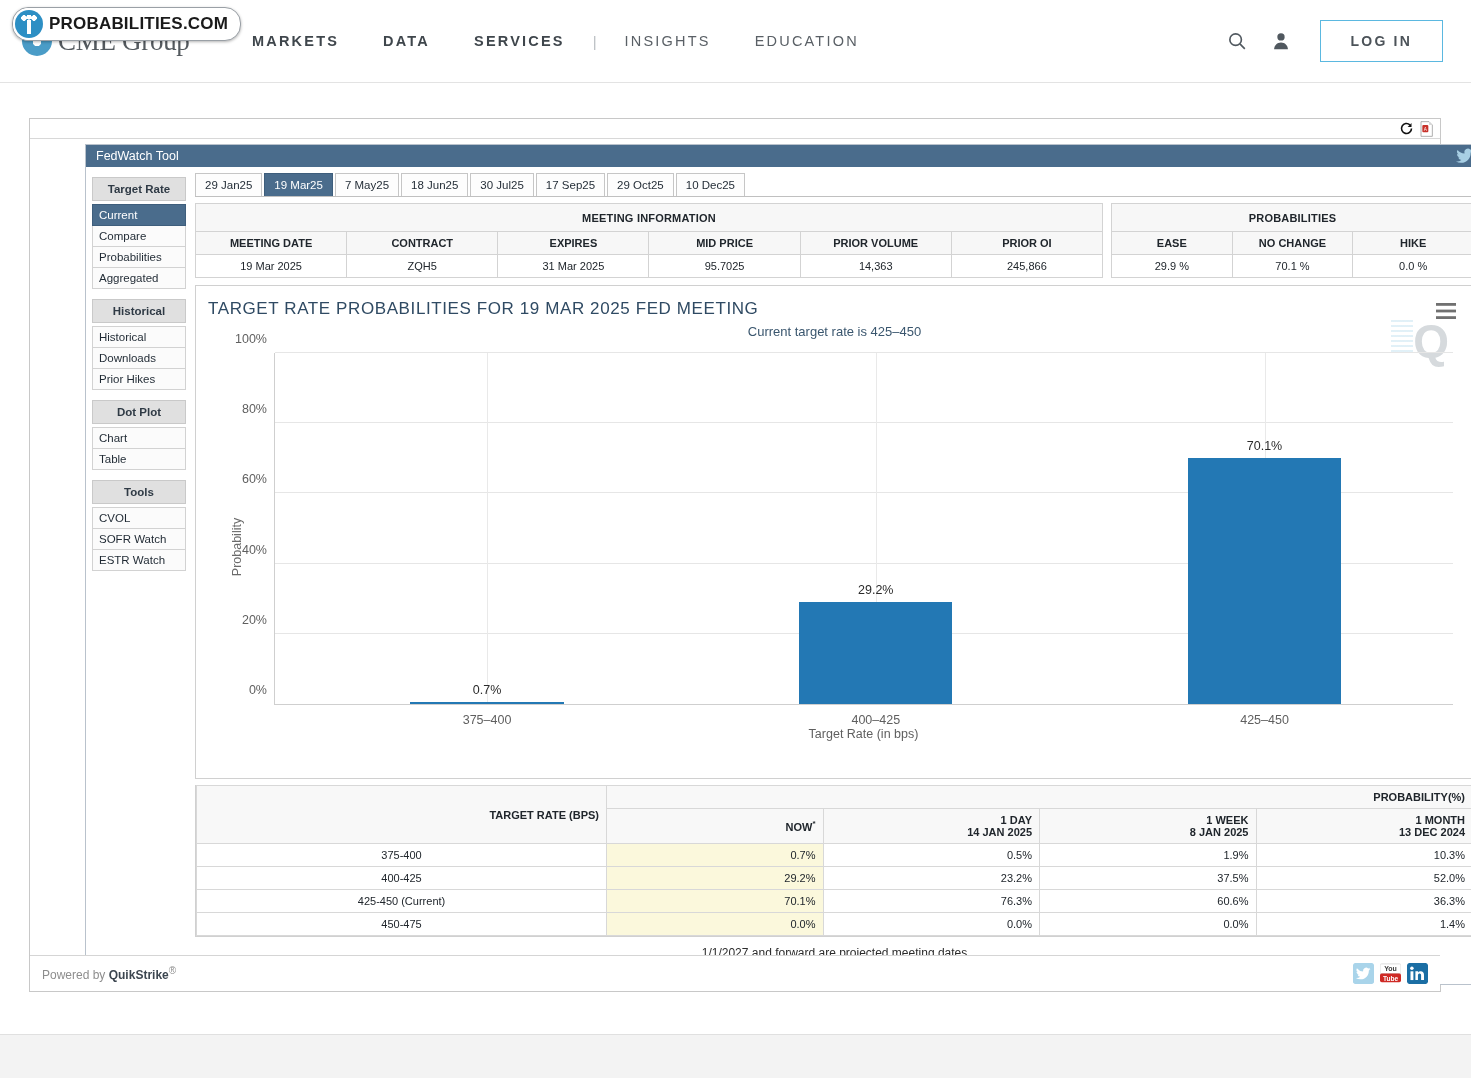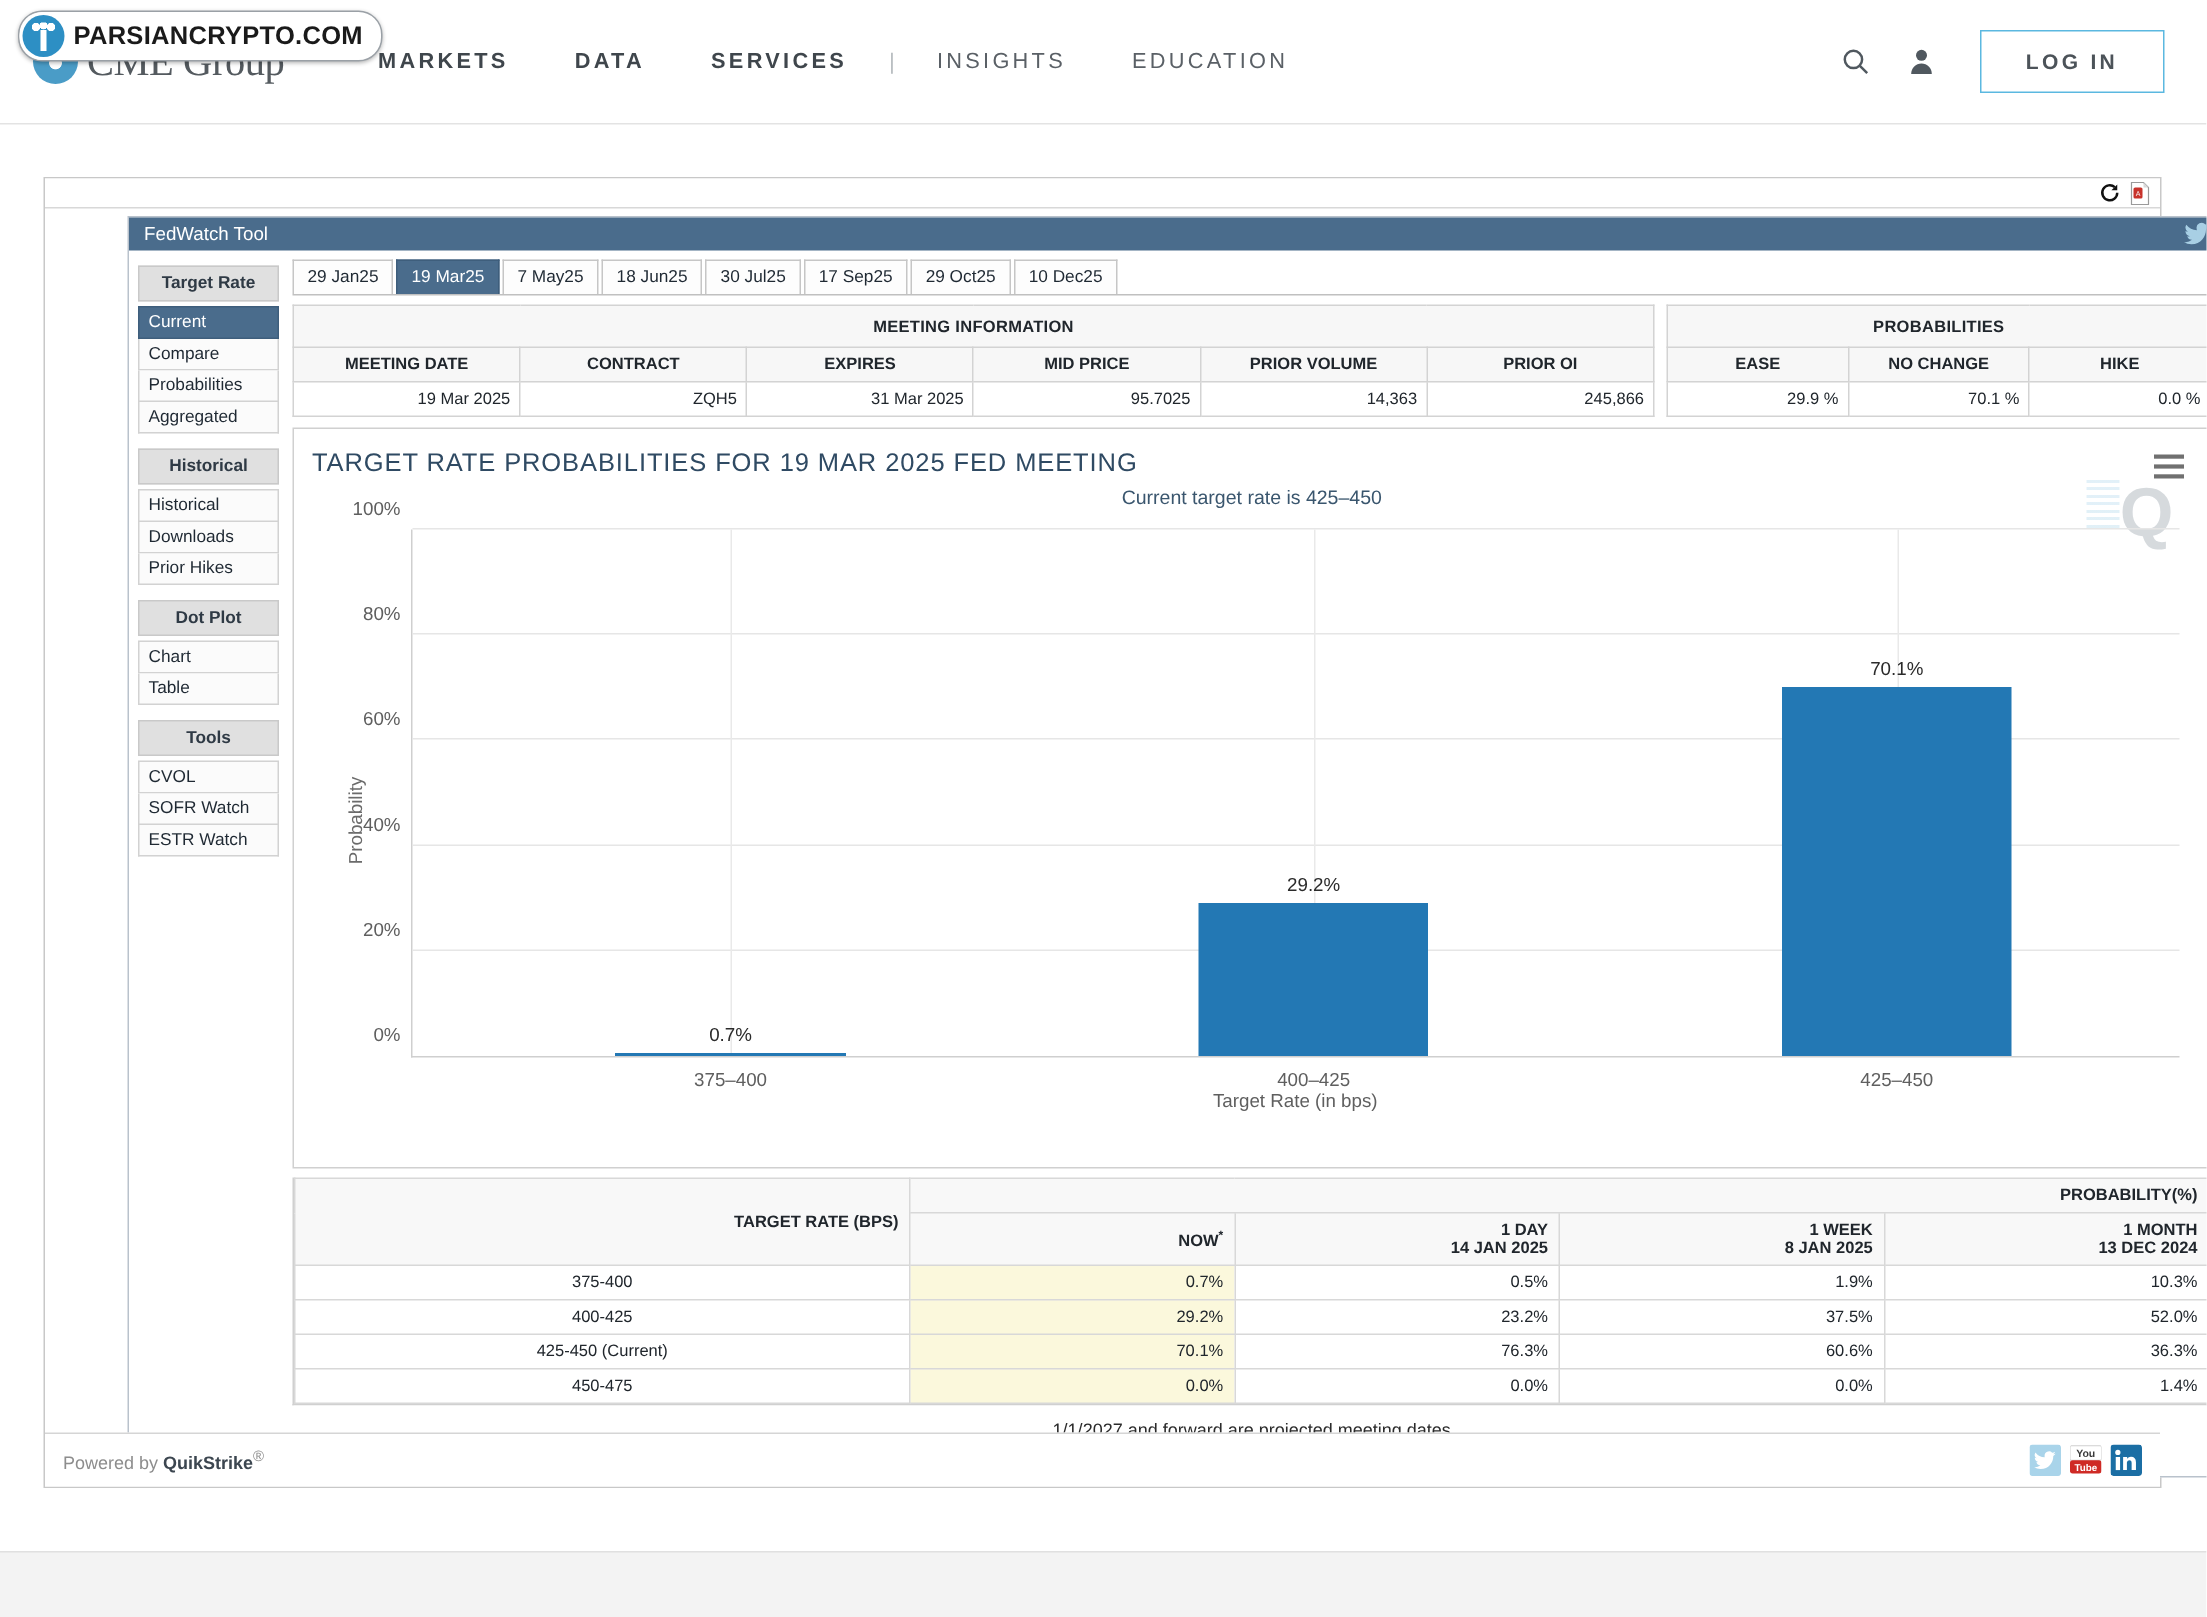--- a/index.html
+++ b/index.html
@@ -129,21 +129,21 @@
   }
   .tab.active { background:#4a6c8c; color:#fff; border-color:#3e5e7c; font-weight:normal; }
 
   
   #info-row { display:flex; gap:8px; margin-top:6px; }
   table.grid { border-collapse:collapse; width:100%; table-layout:fixed; }
   table.grid th, table.grid td {
     border:1px solid #d3d3d3; font-size:11px; padding:5px 6px; color:#20262c;
   }
   table.grid th { background:#f7f7f7; font-weight:bold; text-align:center; }
-  table.grid td { background:#fff; text-align:right; }
+  table.grid td { background:#fff; text-align:center; }
   td.num, th.num { text-align:right; }
   .cap-row th { height:28px; font-weight:bold; letter-spacing:.2px; }
 
   
   #chart-card {
     border:1px solid #d0d0d0; margin-top:7px; position:relative;
     height:494px; background:#fff;
   }
   #chart-title {
     font-size:17px; color:#2f4a63; letter-spacing:.6px;
@@ -248,21 +248,21 @@
       <line x1="15.2" y1="15.2" x2="20.5" y2="20.5" stroke="#50585f" stroke-width="1.8"></line>
     </svg>
     <svg class="nav-icon" viewBox="0 0 24 24">
       <circle cx="12" cy="7.5" r="4" fill="#50585f"></circle>
       <path d="M4.5 21c0-4.4 3.4-7.5 7.5-7.5s7.5 3.1 7.5 7.5z" fill="#50585f"></path>
     </svg>
     <button id="loginbtn">LOG IN</button>
   </div>
   <div id="watermark">
     <span class="wm-logo"></span>
-    <span class="wm-text">PARSIANCRYPTO.COM</span>
+    <span class="wm-text">PROBABILITIES.COM</span>
   </div>
 </div>
 
 <div id="widget">
 
   <div id="widget-toolbar">
     <svg class="tb-icon" width="15" height="15" viewBox="0 0 24 24">
       <path d="M20 12a8 8 0 1 1-2.6-5.9" fill="none" stroke="#111" stroke-width="2.6"></path>
       <path d="M20 3.2v6.2h-6.2z" fill="#111"></path>
     </svg>

